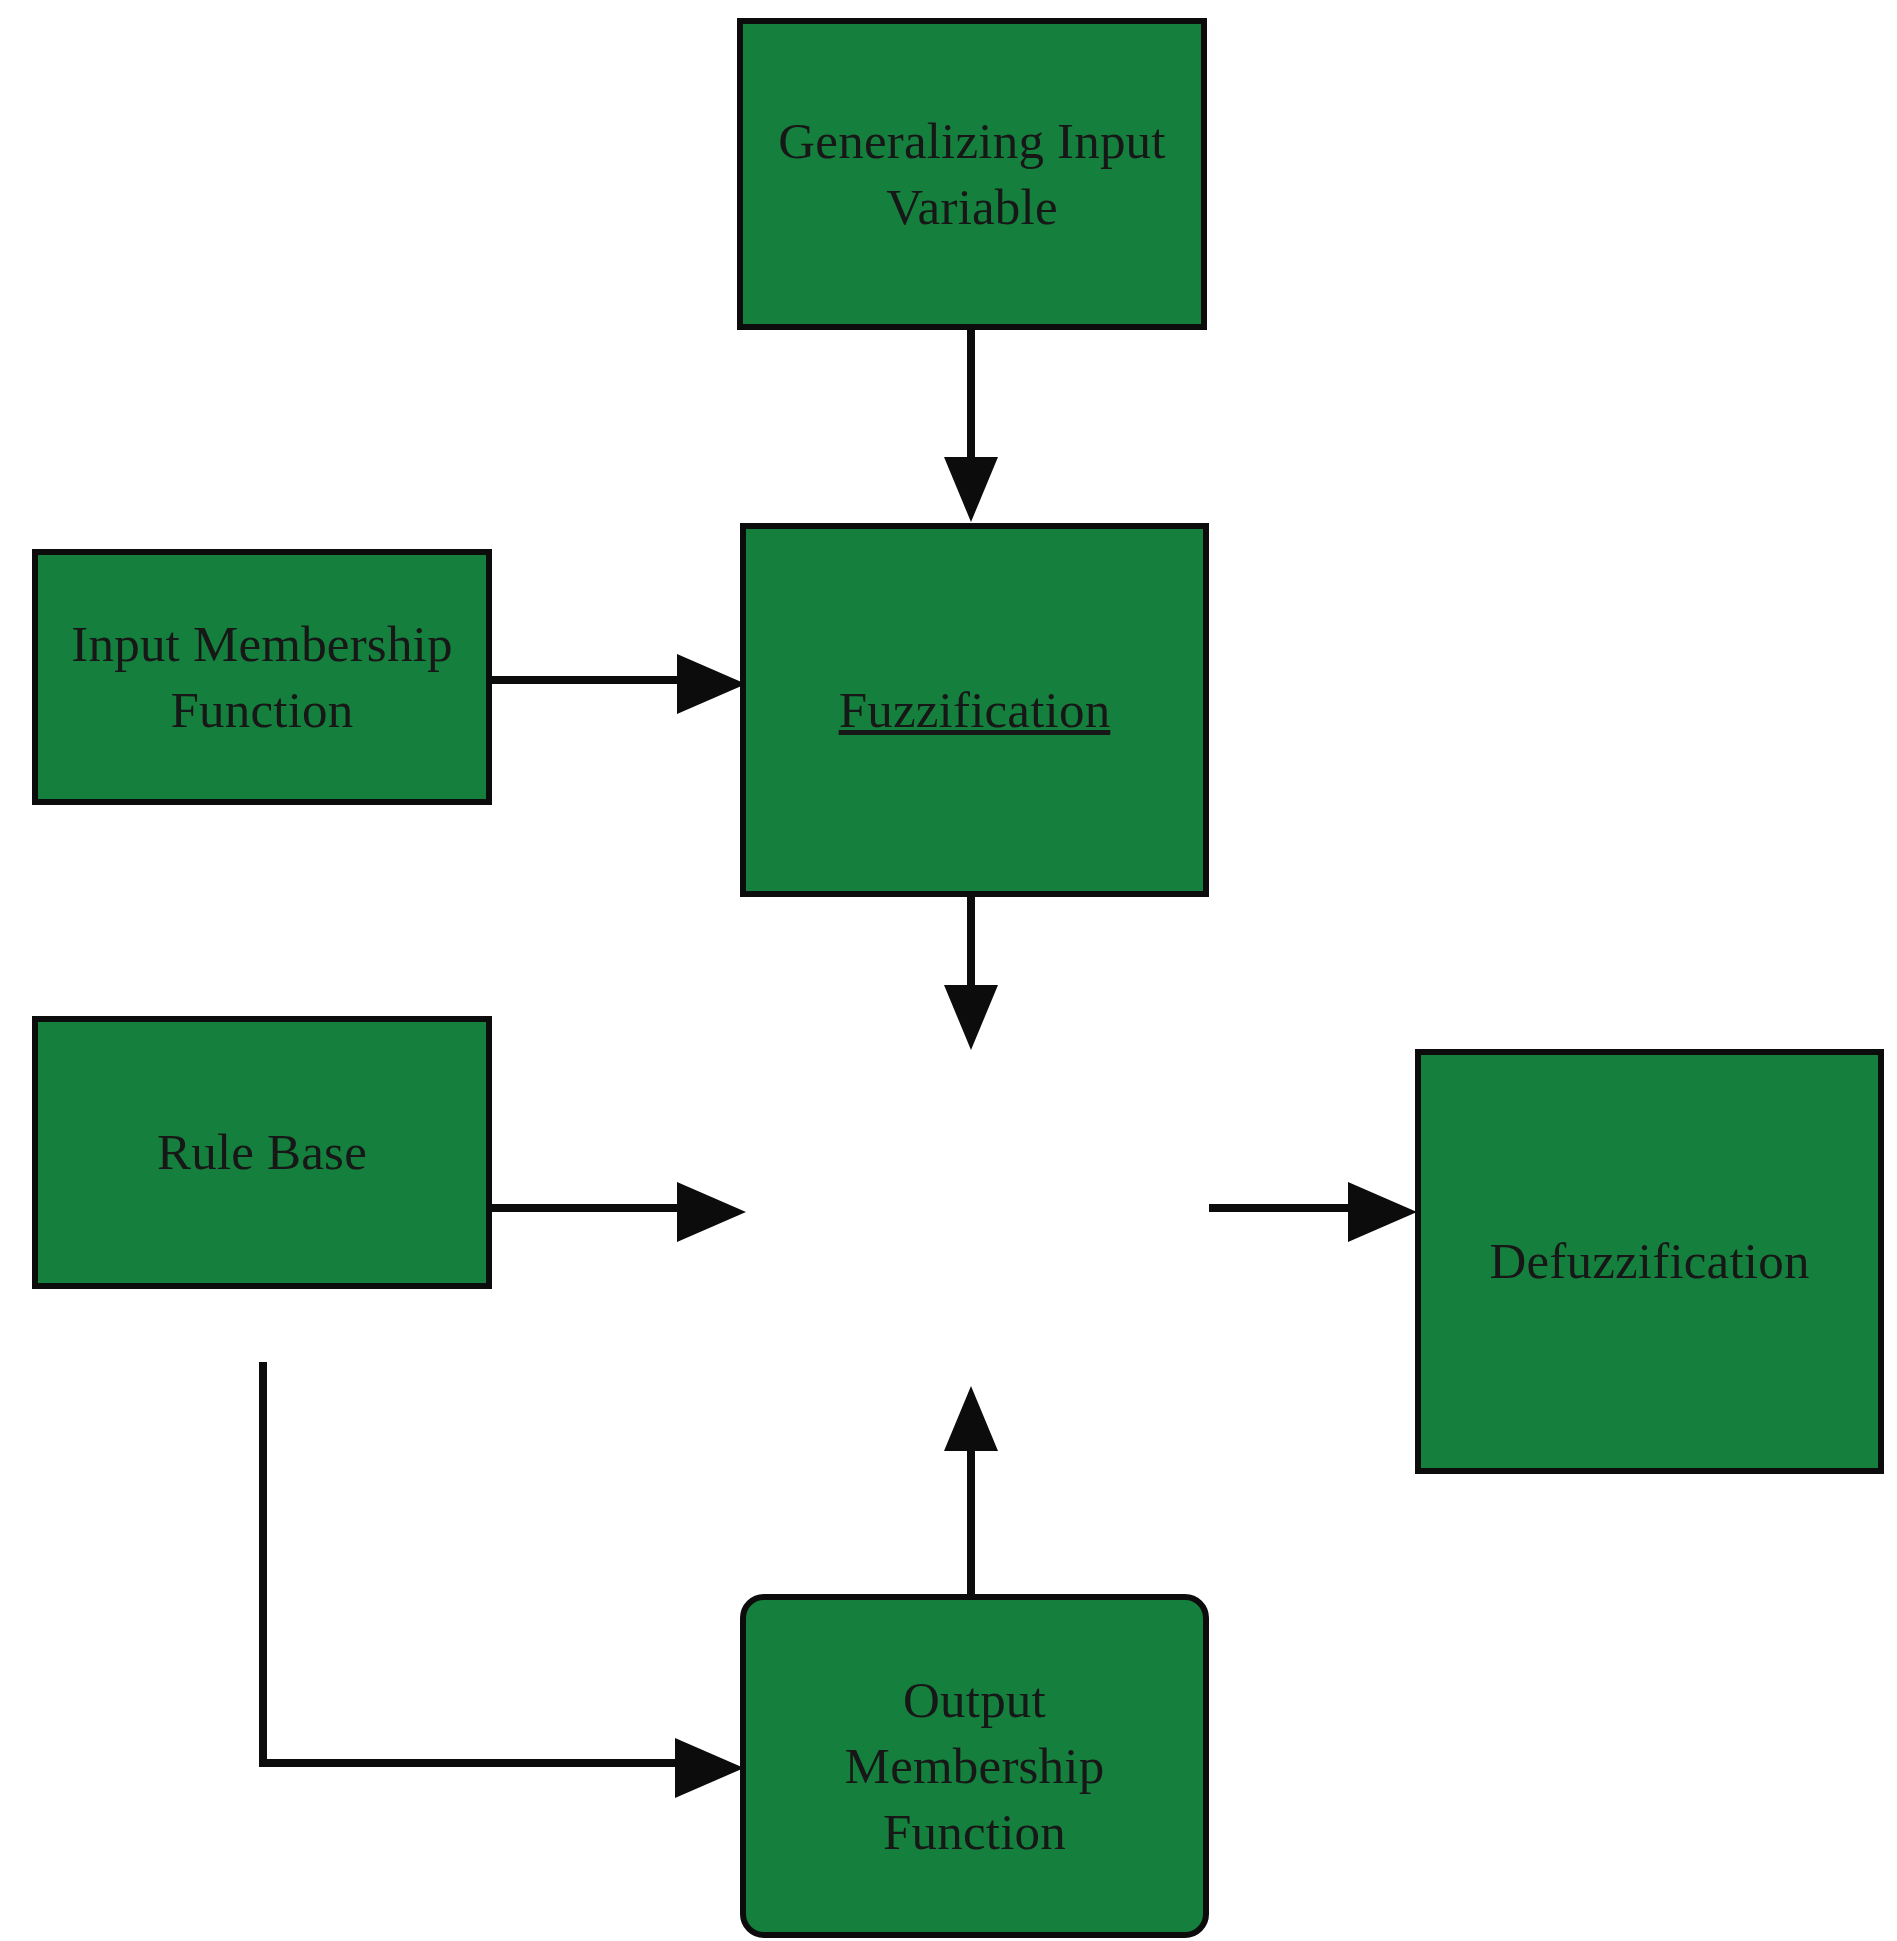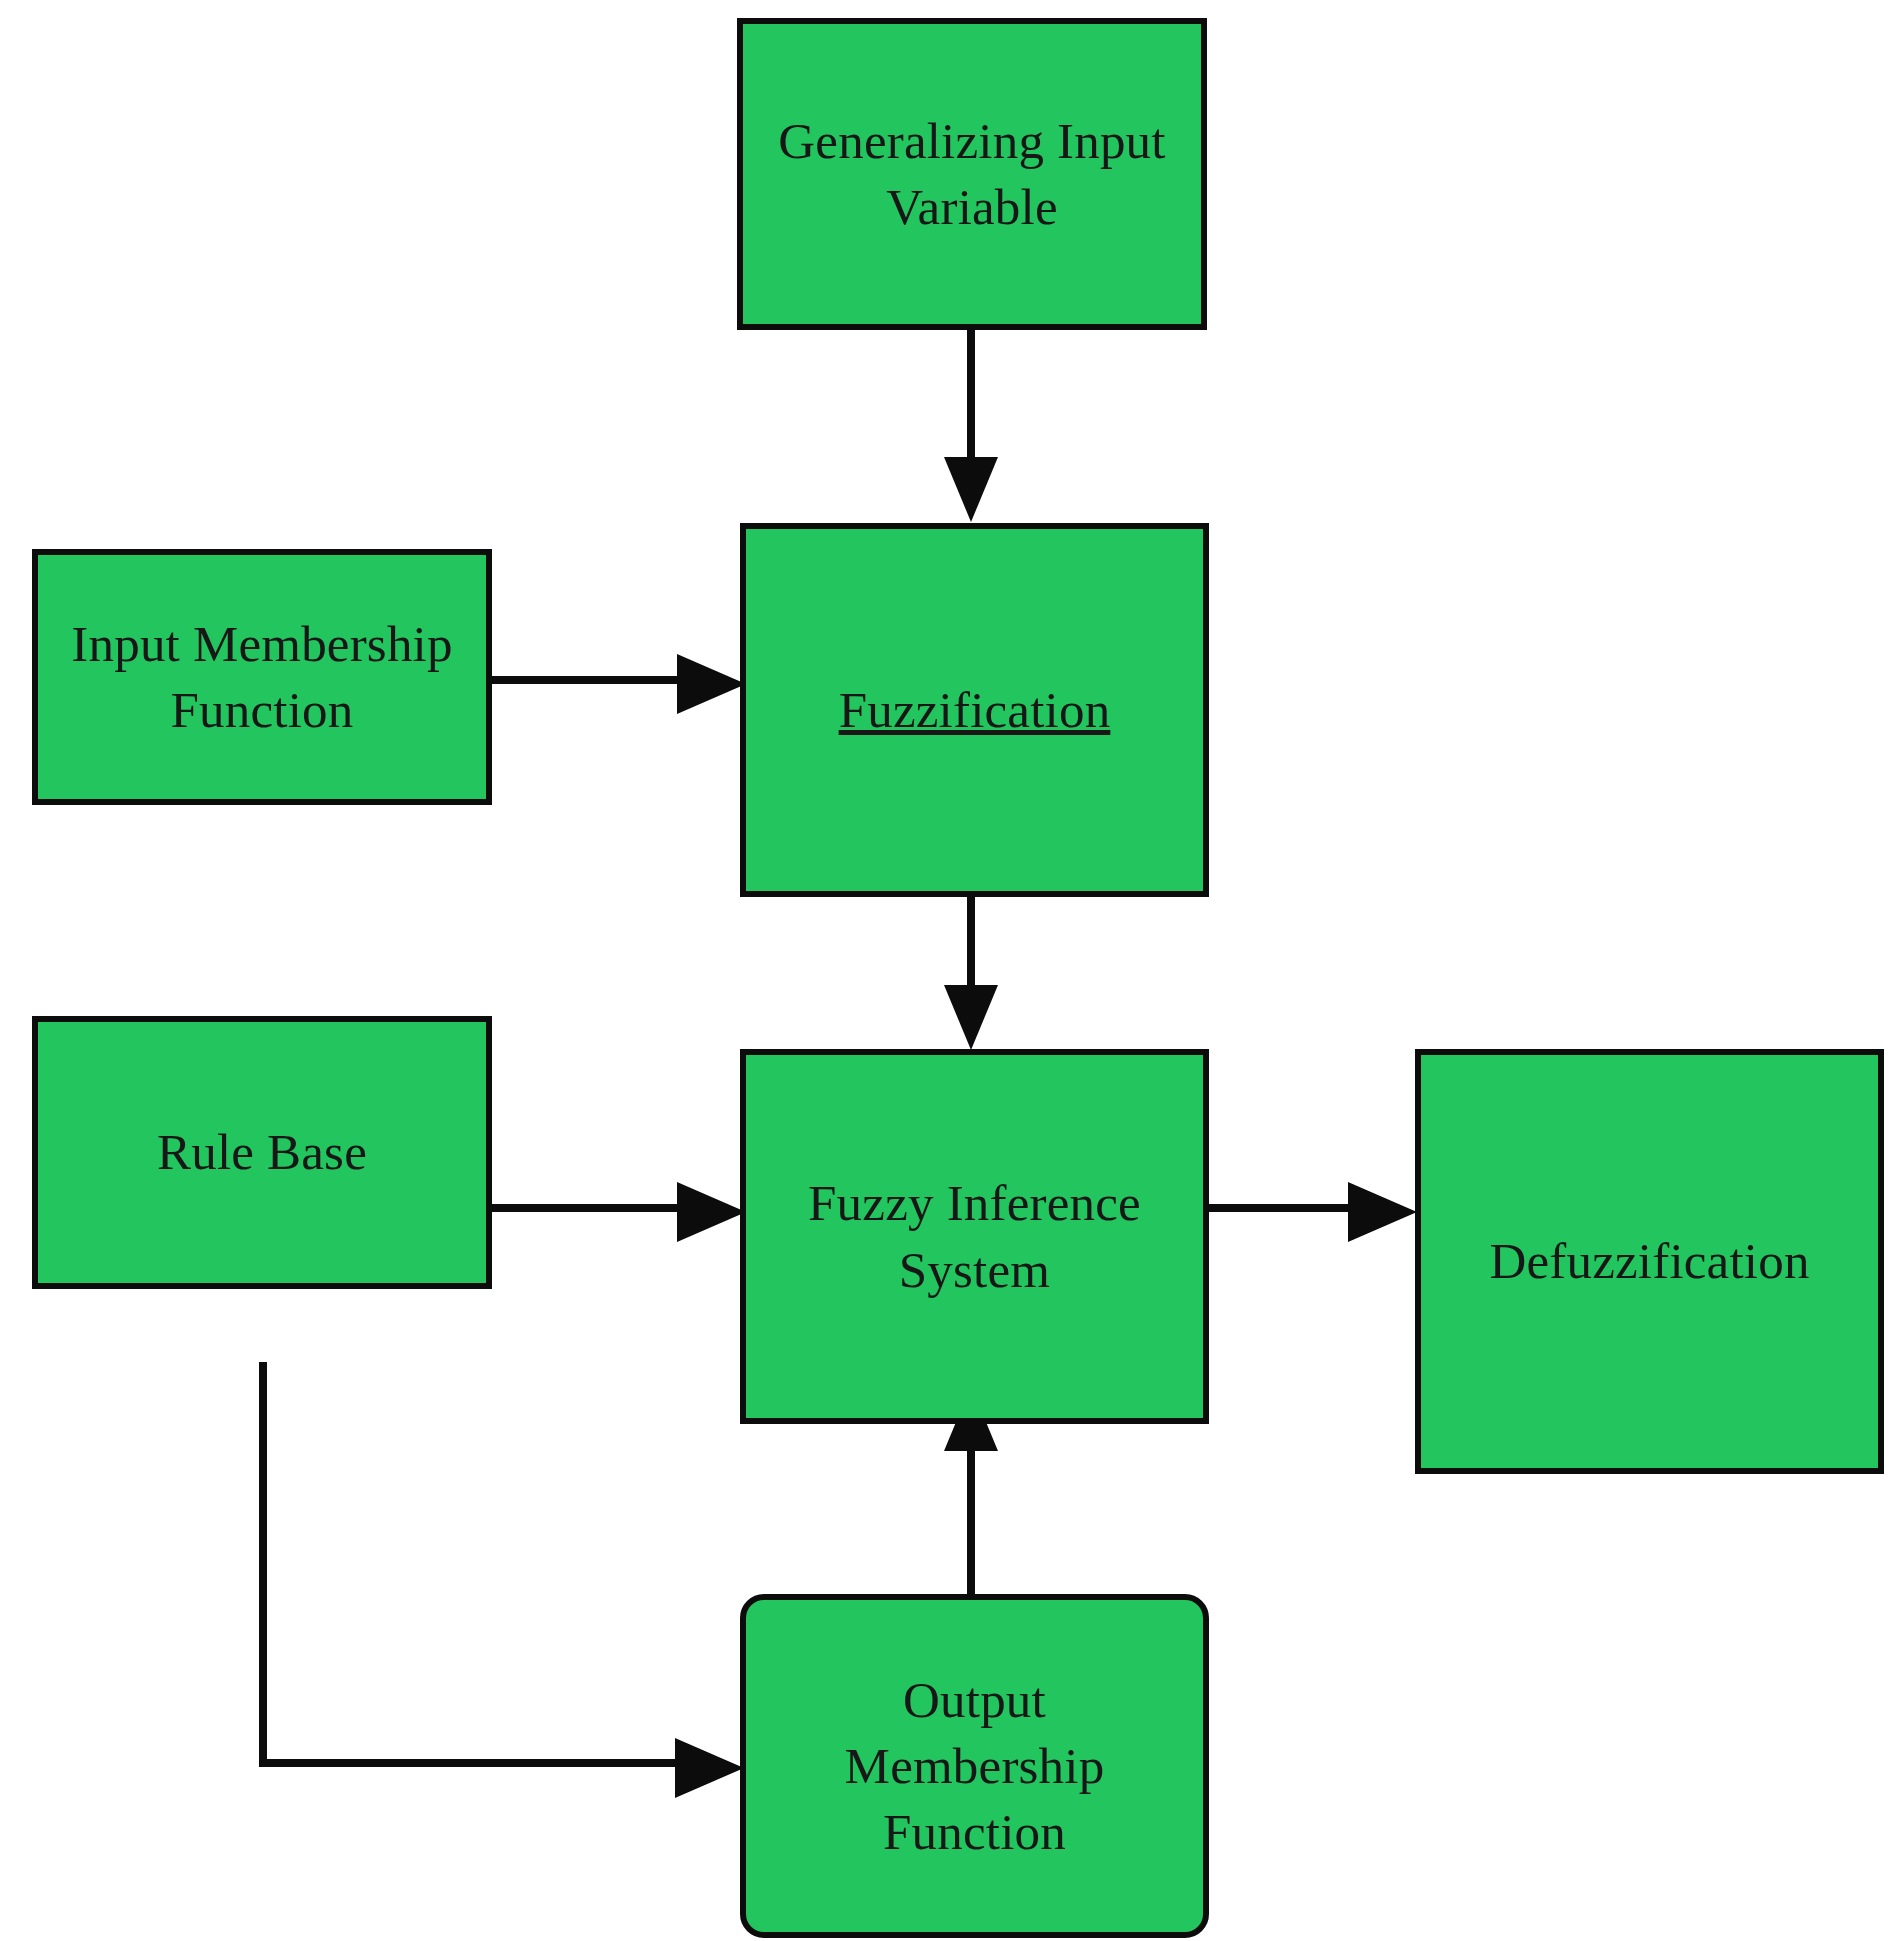--- a/index.html
+++ b/index.html
@@ -12,21 +12,21 @@
     position: relative;
     width: 1898px;
     height: 1941px;
     background: #ffffff;
     overflow: hidden;
     font-family: "Liberation Serif", "DejaVu Serif", serif;
   }
   .node {
     position: absolute;
     box-sizing: border-box;
-    background: #22c55e;
+    background: #15803d;
     border: 6.3px solid #0c0c0c;
     display: flex;
     align-items: center;
     justify-content: center;
     text-align: center;
     color: #171717;
     font-size: 51px;
     line-height: 1.30;
     letter-spacing: 0.2px;
     z-index: 5;
@@ -122,24 +122,20 @@
   </div>
 
   <div class="node" id="node-fuzzification">
     <span class="label">Fuzzification</span>
   </div>
 
   <div class="node" id="node-rule-base">
     <span class="label">Rule Base</span>
   </div>
 
-  <div class="node" id="node-fuzzy-inference-system">
-    <span class="label">Fuzzy Inference
-System</span>
-  </div>
 
   <div class="node" id="node-defuzzification">
     <span class="label">Defuzzification</span>
   </div>
 
   <div class="node" id="node-output-membership-function">
     <span class="label">Output
 Membership
 Function</span>
   </div>

